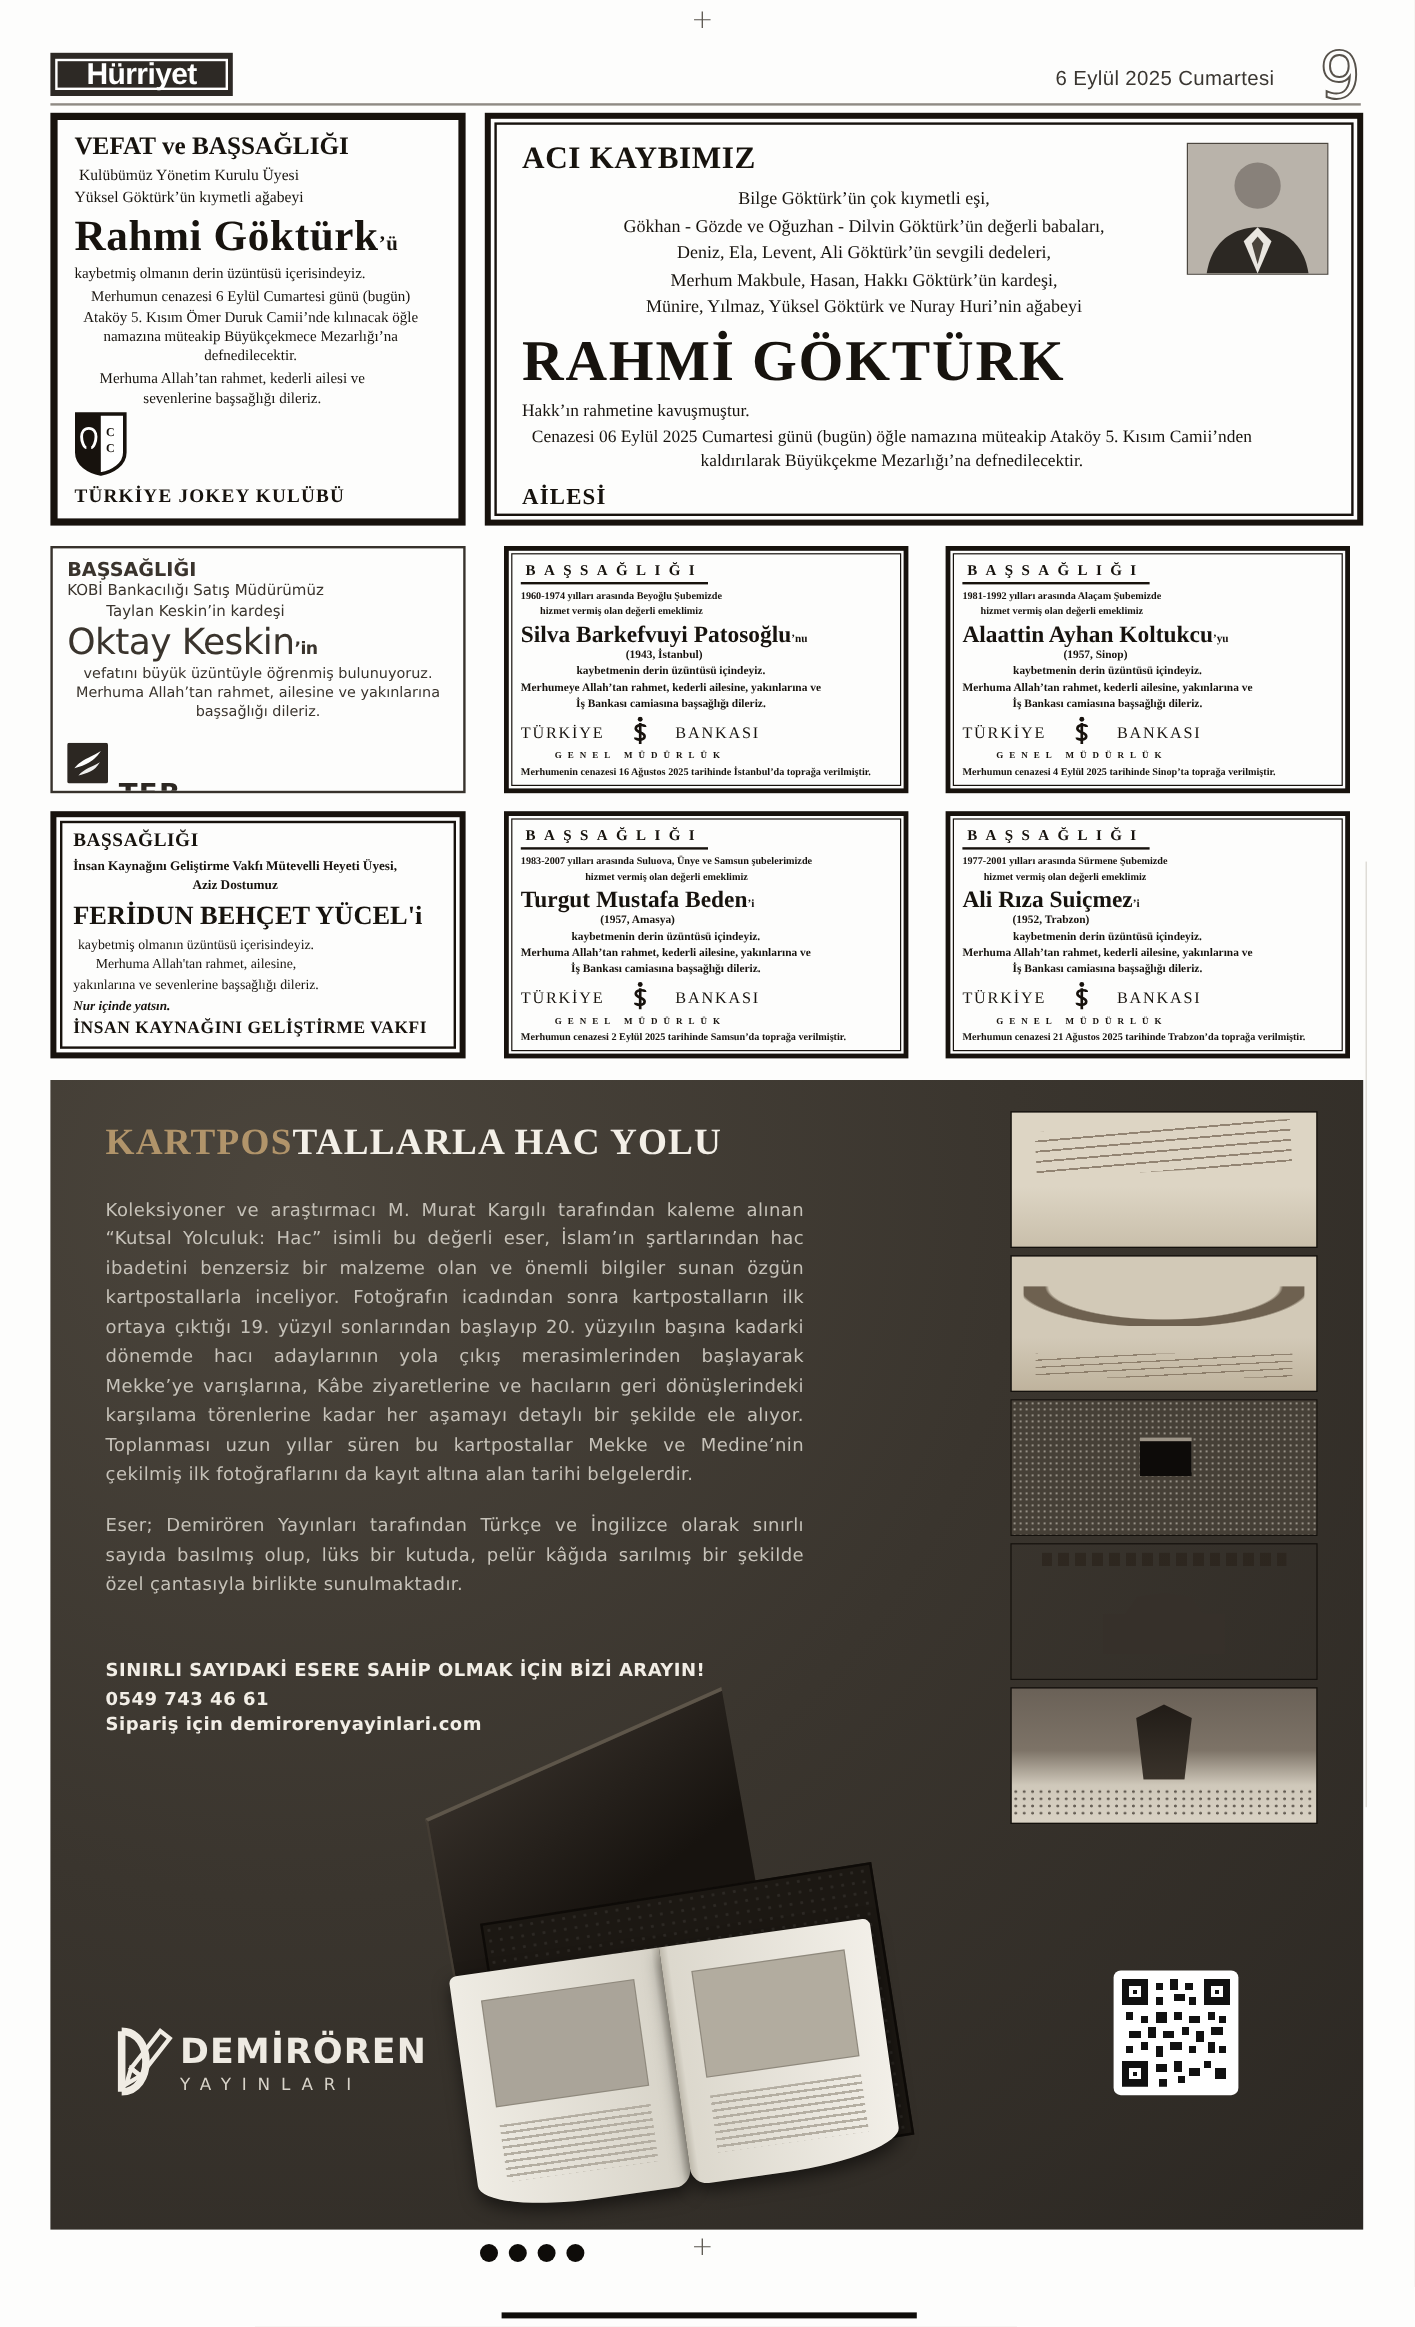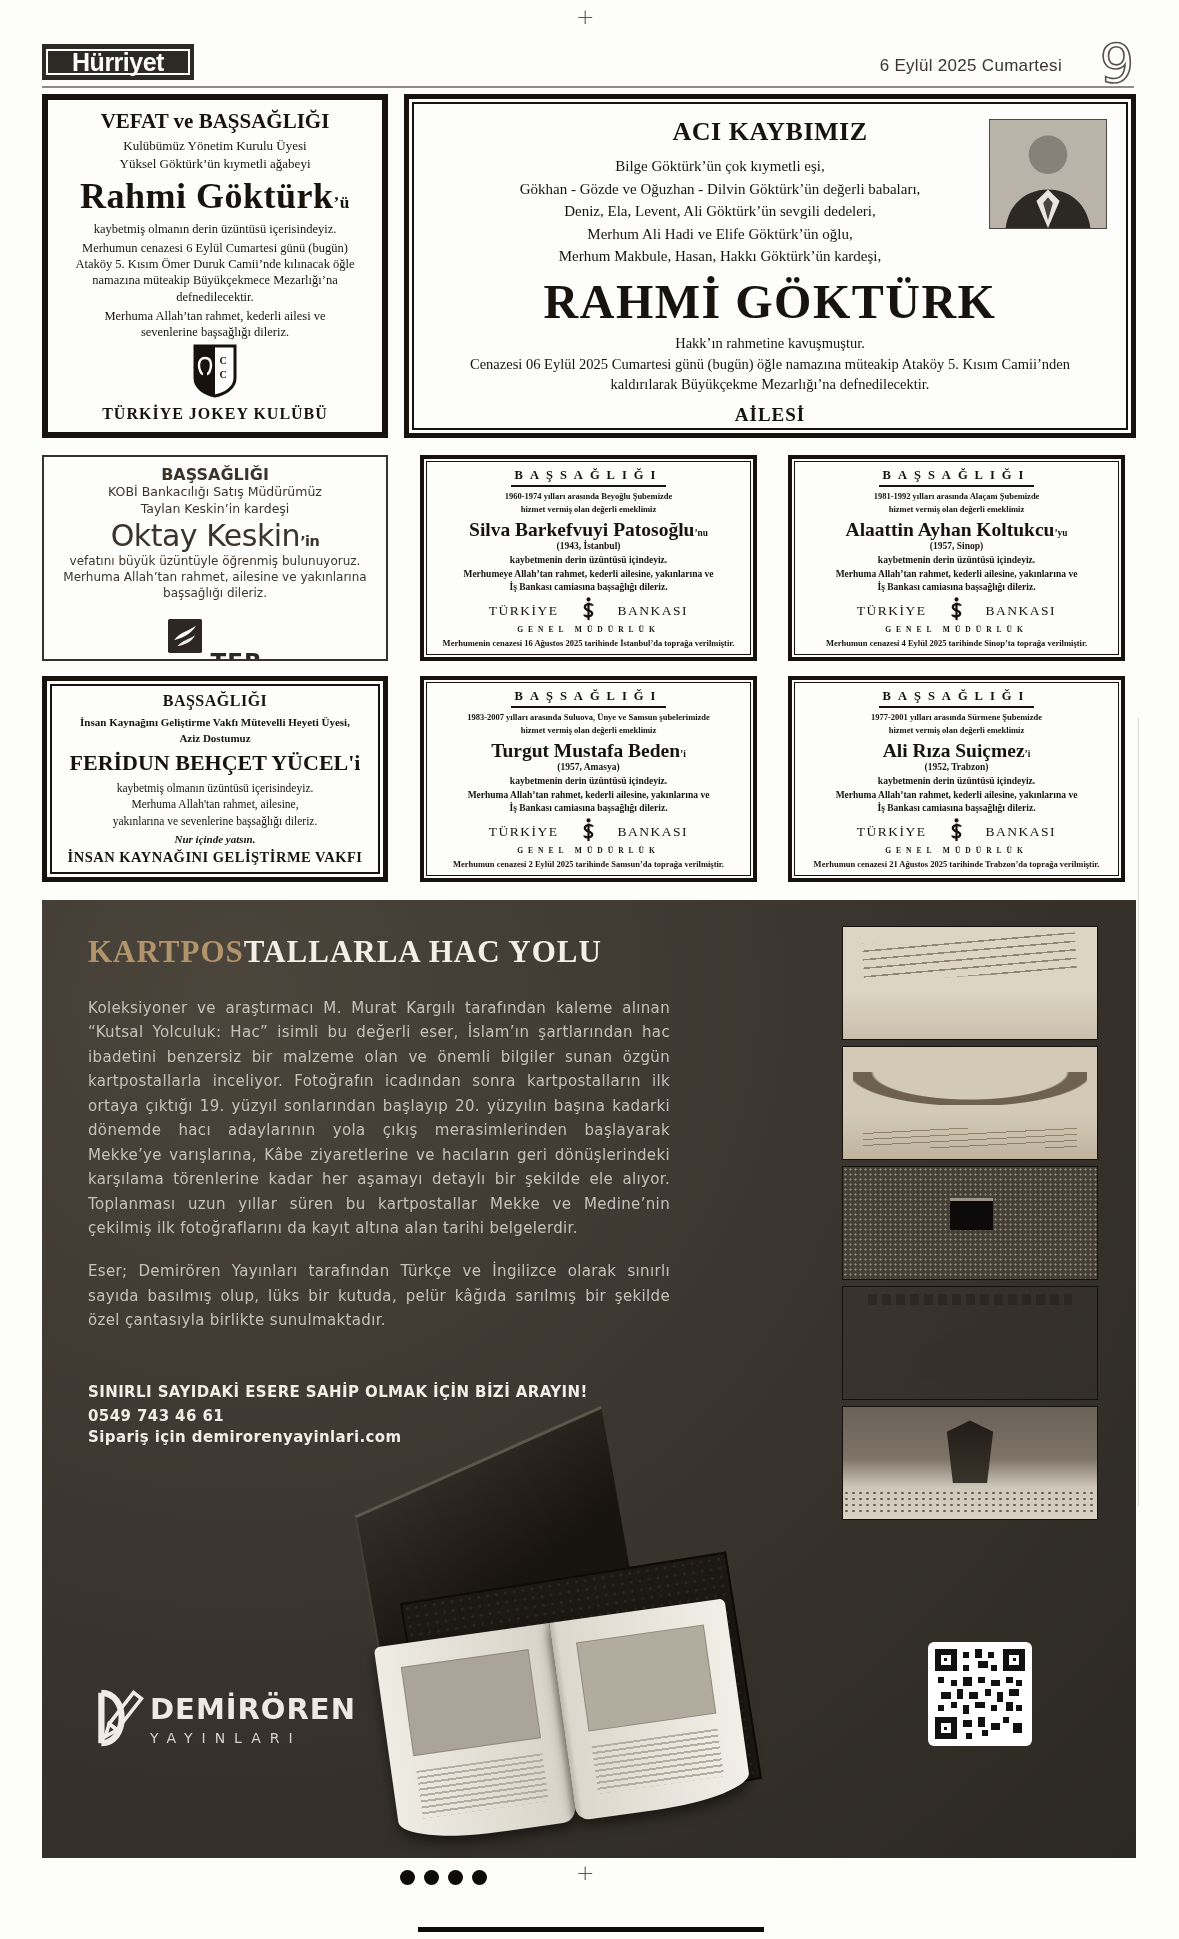--- a/index.html
+++ b/index.html
@@ -13,21 +13,21 @@
   .hlogo{position:absolute;left:0;top:4px;width:152px;height:36px;background:#2d2925;
          display:flex;align-items:center;justify-content:center;}
   .hlogo::after{content:"";position:absolute;inset:5px 4px;border:2px solid #fff;}
   .hlogo span{color:#fff;font-family:"Liberation Sans",sans-serif;font-weight:bold;font-size:25px;letter-spacing:-.5px;position:relative;z-index:1;}
   .hdate{position:absolute;right:72px;top:16px;font-family:"Liberation Sans",sans-serif;font-size:17px;color:#3a3631;letter-spacing:.3px;}
   .hpage{position:absolute;right:0;top:-8px;font-family:"DejaVu Sans",sans-serif;font-size:54px;
          color:transparent;-webkit-text-stroke:1.6px #57524b;}
   .hrule{position:absolute;left:42px;top:86px;width:1092px;height:2px;background:#8f8b84;}
 
   
-  .obox{position:absolute;text-align:center;overflow:hidden;display:flex;flex-direction:column;align-items:center;}
+  .obox{position:absolute;text-align:center;overflow:hidden;display:flex;flex-direction:column;align-items:flex-start;}
   .b-single{border:6px solid #17120d;}
   .b-double{border:5px solid #17120d;}
   .b-double::before{content:"";position:absolute;inset:3px;border:2px solid #17120d;pointer-events:none;}
   .b-med{border:4px solid #17120d;}
   .b-med::before{content:"";position:absolute;inset:2px;border:1px solid #17120d;pointer-events:none;}
   .b-thin{border:2px solid #37322c;}
 
   
   .tjk{left:42px;top:94px;width:346px;height:344px;justify-content:space-evenly;padding:6px 14px;}
   .tjk .t1{font-size:21px;font-weight:bold;}
@@ -195,22 +195,22 @@
         <path d="M8 56c2-14 12-20 22-20s20 6 22 20Z" fill="#2c2823"></path>
         <path d="M30 36l6 6-6 14-6-14Z" fill="#e9e6e0"></path>
         <path d="M30 40l2.5 3-2.5 9-2.5-9Z" fill="#4a443c"></path>
       </svg>
     </div>
     <div class="t1" data-interactable="false">ACI KAYBIMIZ</div>
     <div class="rel" data-interactable="false">
       <div data-interactable="false">Bilge Göktürk’ün çok kıymetli eşi,</div>
       <div data-interactable="false">Gökhan - Gözde ve Oğuzhan - Dilvin Göktürk’ün değerli babaları,</div>
       <div data-interactable="false">Deniz, Ela, Levent, Ali Göktürk’ün sevgili dedeleri,</div>
-      <div data-interactable="false">Merhum Ali Hadi ve Elife Göktürk’ün oğlu,</div>
       <div data-interactable="false">Merhum Makbule, Hasan, Hakkı Göktürk’ün kardeşi,</div>
+      <div data-interactable="false">Münire, Yılmaz, Yüksel Göktürk ve Nuray Huri’nin ağabeyi</div>
     </div>
     <div class="name" data-interactable="false">RAHMİ GÖKTÜRK</div>
     <div class="l1" data-interactable="false">Hakk’ın rahmetine kavuşmuştur.</div>
     <div class="l2" data-interactable="false">Cenazesi 06 Eylül 2025 Cumartesi günü (bugün) öğle namazına müteakip Ataköy 5. Kısım Camii’nden kaldırılarak Büyükçekme Mezarlığı’na defnedilecektir.</div>
     <div class="sig" data-interactable="false">AİLESİ</div>
   </div>
 
   <div class="obox b-thin teb" data-interactable="false">
     <div class="t1" data-interactable="false">BAŞSAĞLIĞI</div>
     <div class="intro" data-interactable="false">

